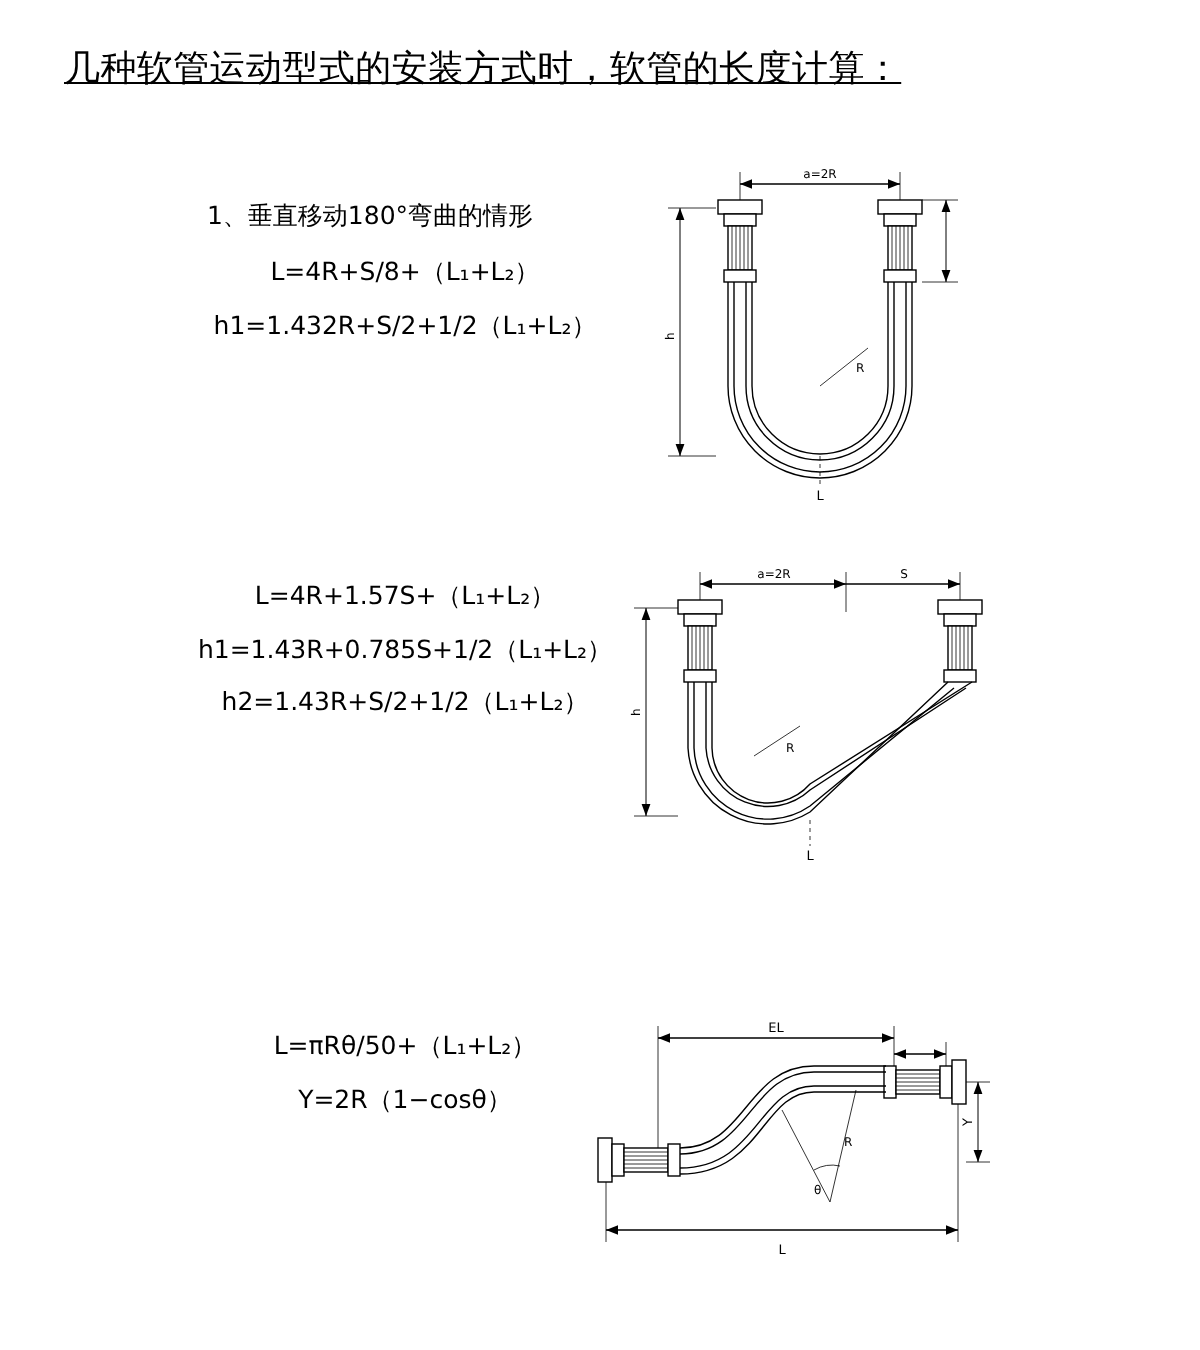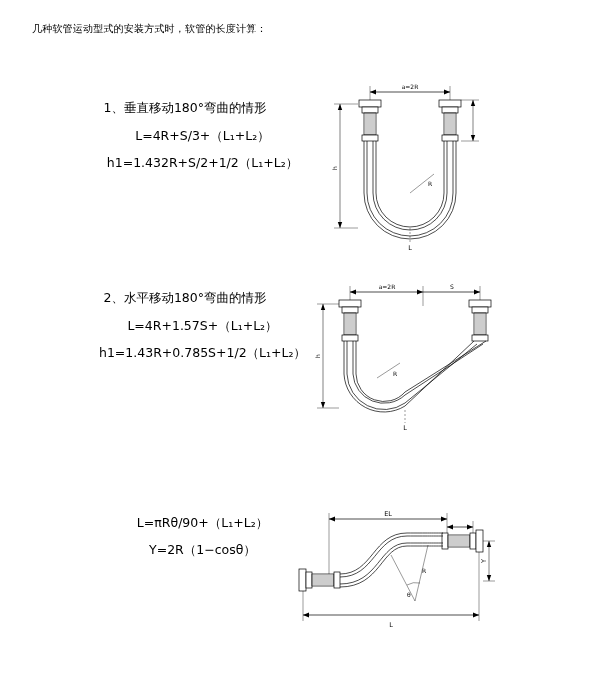--- a/index.html
+++ b/index.html
@@ -17,23 +17,24 @@
   }
   .page {
     position: relative;
     width: 600px;
     height: 675px;
   }
   .heading {
     position: absolute;
     left: 32px;
     top: 22px;
-    font-size: 10px;
+    font-size: 18px;
     letter-spacing: 0.2px;
     white-space: nowrap;
+    text-decoration: underline;
   }
   .section {
     position: absolute;
     left: 0;
     width: 600px;
   }
   .sec1 { top: 100px; }
   .sec2 { top: 290px; }
   .sec3 { top: 515px; }
 
@@ -66,21 +67,21 @@
 </head>
 <body>
 
 <div class="page">
 
   <div class="heading">几种软管运动型式的安装方式时，软管的长度计算：</div>
 
   <div class="section sec1">
     <div class="text-col">
       <div class="sec-title">1、垂直移动180°弯曲的情形</div>
-      <div class="formula">L=4R+S/3+（L₁+L₂）</div>
+      <div class="formula">L=4R+S/8+（L₁+L₂）</div>
       <div class="formula">h1=1.432R+S/2+1/2（L₁+L₂）</div>
     </div>
 
     <div class="fig fig1">
       <svg width="180" height="200" viewBox="0 0 180 200">
         <g stroke="#000" fill="none" stroke-width="0.7">
 
           <line x1="60" y1="14" x2="140" y2="14"></line>
           <path d="M60,14 l6,-2.4 l0,4.8 z" fill="#000" stroke="none"></path>
           <path d="M140,14 l-6,-2.4 l0,4.8 z" fill="#000" stroke="none"></path>
@@ -131,23 +132,23 @@
 
           <text x="100" y="172" font-size="6.5" text-anchor="middle" fill="#000" stroke="none" font-family="'DejaVu Sans',sans-serif">L</text>
           <line x1="100" y1="150" x2="100" y2="165" stroke-width="0.4" stroke-dasharray="2,2"></line>
         </g>
       </svg>
     </div>
   </div>
 
   <div class="section sec2">
     <div class="text-col">
-      <div class="sec-title">2、水平移动180°弯曲的情形</div>
       <div class="formula">L=4R+1.57S+（L₁+L₂）</div>
       <div class="formula">h1=1.43R+0.785S+1/2（L₁+L₂）</div>
+      <div class="formula">h2=1.43R+S/2+1/2（L₁+L₂）</div>
     </div>
 
     <div class="fig fig2">
       <svg width="195" height="180" viewBox="0 0 195 180">
         <g stroke="#000" fill="none" stroke-width="0.7">
 
           <line x1="45" y1="14" x2="118" y2="14"></line>
           <path d="M45,14 l6,-2.4 l0,4.8 z" fill="#000" stroke="none"></path>
           <path d="M118,14 l-6,-2.4 l0,4.8 z" fill="#000" stroke="none"></path>
           <line x1="118" y1="14" x2="175" y2="14"></line>
@@ -195,21 +196,21 @@
 
           <text x="100" y="152" font-size="6.5" text-anchor="middle" fill="#000" stroke="none" font-family="'DejaVu Sans',sans-serif">L</text>
           <line x1="100" y1="132" x2="100" y2="145" stroke-width="0.4" stroke-dasharray="2,2"></line>
         </g>
       </svg>
     </div>
   </div>
 
   <div class="section sec3">
     <div class="text-col">
-      <div class="formula">L=πRθ/90+（L₁+L₂）</div>
+      <div class="formula">L=πRθ/50+（L₁+L₂）</div>
       <div class="formula">Y=2R（1−cosθ）</div>
     </div>
 
     <div class="fig fig3">
       <svg width="215" height="145" viewBox="0 0 215 145">
         <g stroke="#000" fill="none" stroke-width="0.7">
 
           <line x1="42" y1="16" x2="160" y2="16"></line>
           <path d="M42,16 l6,-2.4 l0,4.8 z" fill="#000" stroke="none"></path>
           <path d="M160,16 l-6,-2.4 l0,4.8 z" fill="#000" stroke="none"></path>

